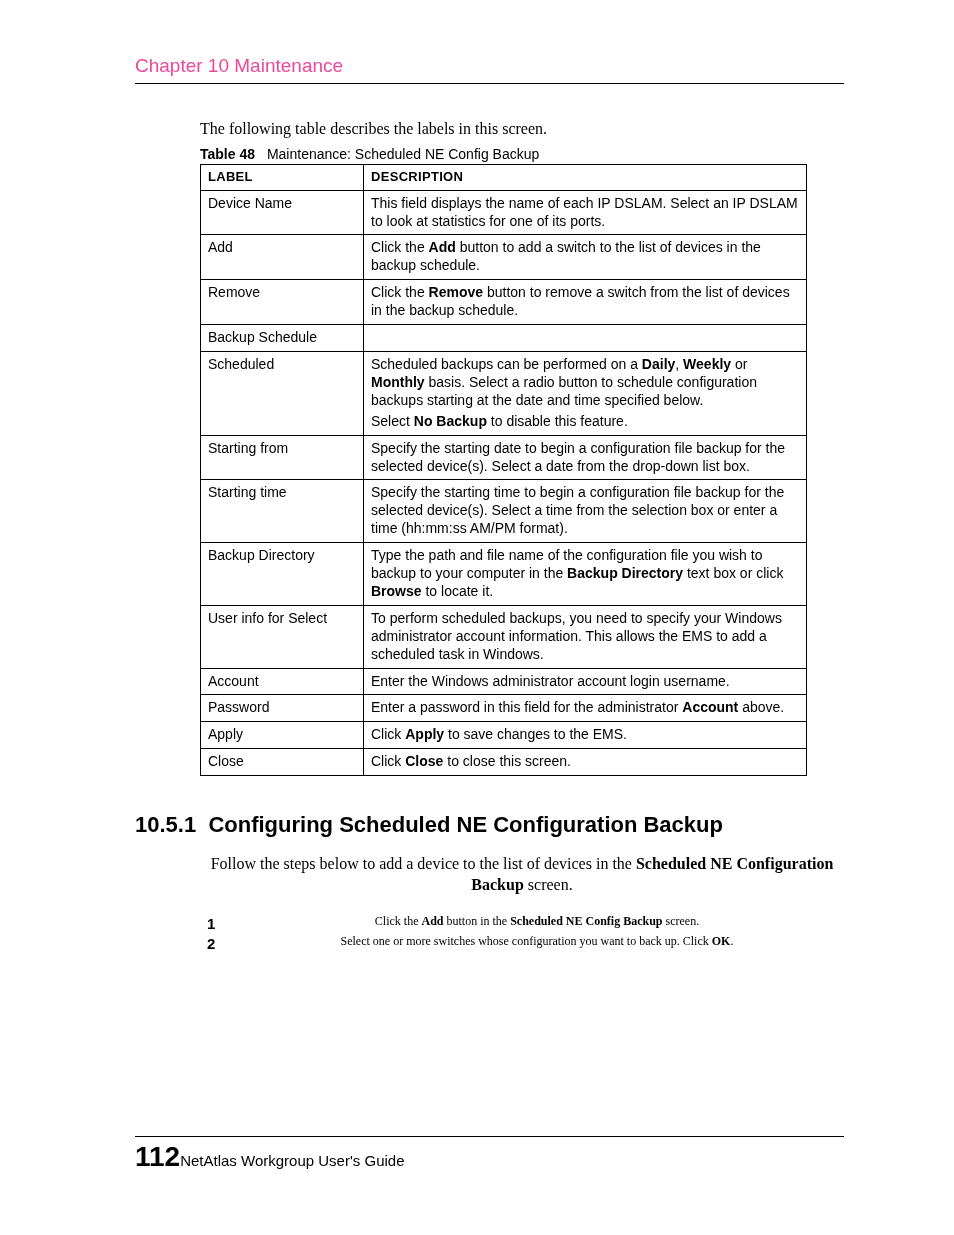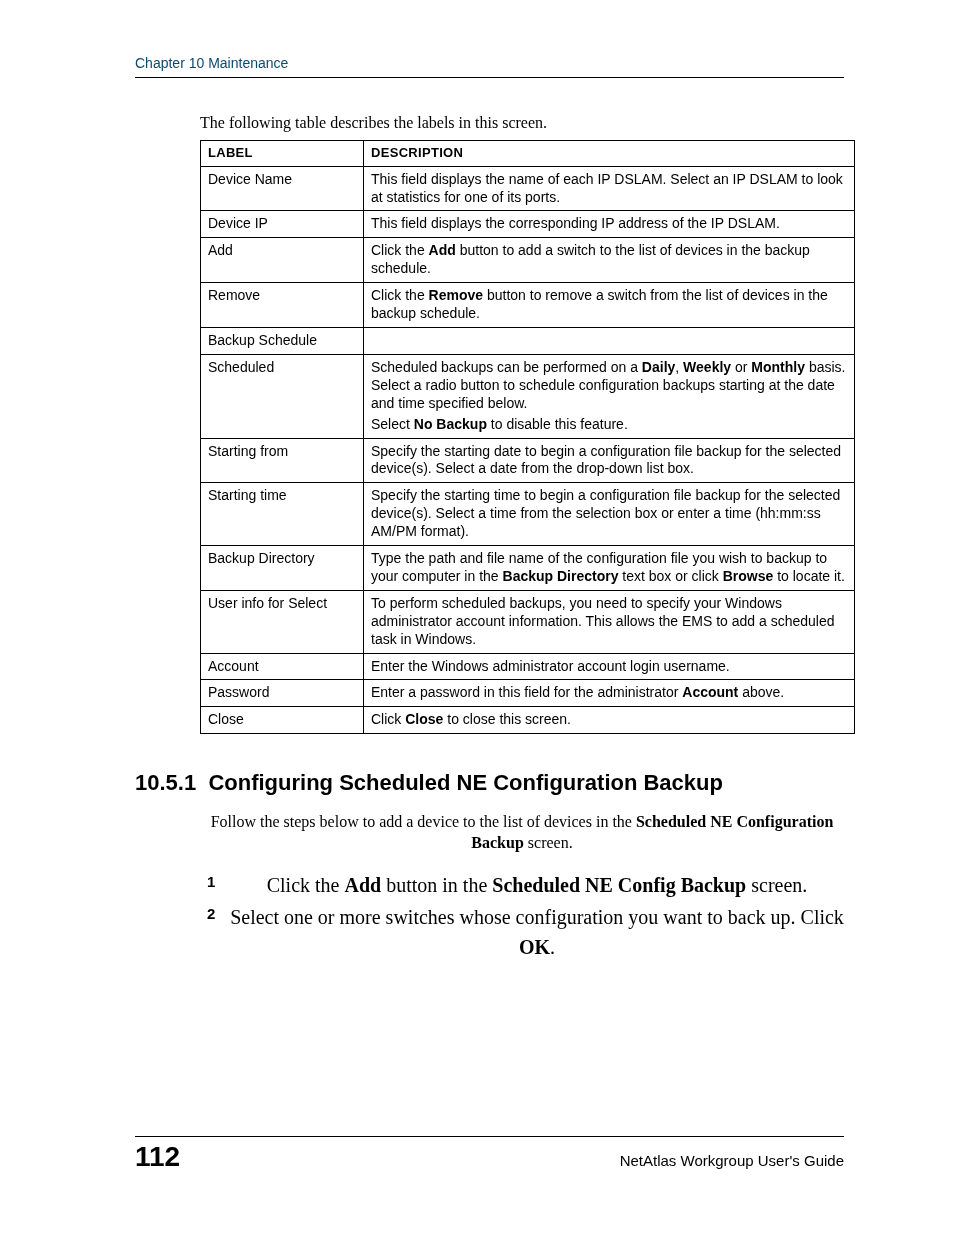--- a/index.html
+++ b/index.html
@@ -12,22 +12,22 @@
       color: #000;
       position: relative;
       box-sizing: border-box;
     }
     .page {
       padding: 55px 110px 0 135px;
       box-sizing: border-box;
     }
     .chapter-hdr {
       font-family: Arial, Helvetica, sans-serif;
-      font-size: 14px;
-      color: #0c4a6e;
+      font-size: 19px;
+      color: #ec4899;
       margin-bottom: 6px;
     }
     .hr-top {
       border: none;
       border-top: 1.5px solid #000;
       margin: 0 0 36px 0;
     }
     .intro {
       margin-left: 65px;
       font-size: 16px;
@@ -37,21 +37,21 @@
       margin-left: 65px;
       font-family: Arial, Helvetica, sans-serif;
       font-size: 14px;
       margin-bottom: 2px;
     }
     .table-caption .tnum { font-weight: bold; }
     .table-caption .tname { font-weight: normal; margin-left: 8px; }
     table.desc {
       margin-left: 65px;
       border-collapse: collapse;
-      width: 655px;
+      width: 607px;
       font-family: Arial, Helvetica, sans-serif;
       font-size: 14px;
     }
     table.desc th, table.desc td {
       border: 1px solid #000;
       text-align: left;
       vertical-align: top;
       padding: 4px 7px;
       line-height: 1.28;
     }
@@ -76,21 +76,21 @@
       margin-bottom: 10px;
     }
     ol.steps {
       margin-left: 65px;
       padding-left: 0;
       list-style: none;
       counter-reset: step;
     }
     ol.steps li {
       counter-increment: step;
-      font-size: 20px;
+      font-size: 12px;
       line-height: 1.5;
       margin-bottom: 2px;
       position: relative;
       padding-left: 30px;
     }
     ol.steps li::before {
       content: counter(step);
       position: absolute;
       left: 7px;
       top: 1px;
@@ -104,21 +104,20 @@
       right: 110px;
       bottom: 62px;
     }
     .footer .hr-bot {
       border: none;
       border-top: 1.5px solid #000;
       margin: 0 0 4px 0;
     }
     .footer .row {
       display: flex;
-      justify-content: space-between;
       align-items: baseline;
     }
     .footer .pnum {
       font-family: Arial, Helvetica, sans-serif;
       font-weight: bold;
       font-size: 28px;
     }
     .footer .guide {
       font-family: Arial, Helvetica, sans-serif;
       font-size: 15px;
@@ -128,38 +127,38 @@
   </style>
 </head>
 <body>
 
 <div class="page">
   <div class="chapter-hdr">Chapter 10 Maintenance</div>
   <hr class="hr-top">
 
   <div class="intro">The following table describes the labels in this screen.</div>
 
+  <div class="table-caption">
+    <span class="tnum">Table 48</span>
+    <span class="tname">Maintenance: Scheduled NE Config Backup</span>
+  </div>
 
   <table class="desc">
     <thead>
       <tr>
         <th class="col-label">LABEL</th>
         <th class="col-desc">DESCRIPTION</th>
       </tr>
     </thead>
     <tbody id="tbody">
         <tr>
           <td class="col-label">Device Name</td>
           <td class="col-desc">This field displays the name of each IP DSLAM. Select an IP DSLAM to look at statistics for one of its ports.</td>
         </tr>
         <tr>
-          <td class="col-label">Device IP</td>
-          <td class="col-desc">This field displays the corresponding IP address of the IP DSLAM.</td>
-        </tr>
-        <tr>
           <td class="col-label">Add</td>
           <td class="col-desc">Click the <b>Add</b> button to add a switch to the list of devices in the backup schedule.</td>
         </tr>
         <tr>
           <td class="col-label">Remove</td>
           <td class="col-desc">Click the <b>Remove</b> button to remove a switch from the list of devices in the backup schedule.</td>
         </tr>
         <tr>
           <td class="col-label">Backup Schedule</td>
           <td class="col-desc"></td>
@@ -184,20 +183,24 @@
           <td class="col-label">User info for Select</td>
           <td class="col-desc">To perform scheduled backups, you need to specify your Windows administrator account information. This allows the EMS to add a scheduled task in Windows.</td>
         </tr>
         <tr>
           <td class="col-label">Account</td>
           <td class="col-desc">Enter the Windows administrator account login username.</td>
         </tr>
         <tr>
           <td class="col-label">Password</td>
           <td class="col-desc">Enter a password in this field for the administrator <b>Account</b> above.</td>
+        </tr>
+        <tr>
+          <td class="col-label">Apply</td>
+          <td class="col-desc">Click <b>Apply</b> to save changes to the EMS.</td>
         </tr>
         <tr>
           <td class="col-label">Close</td>
           <td class="col-desc">Click <b>Close</b> to close this screen.</td>
         </tr>
       </tbody>
   </table>
 
   <div class="subtitle">
     <span>10.5.1</span>&nbsp;&nbsp;<span>Configuring Scheduled NE Configuration Backup</span>

